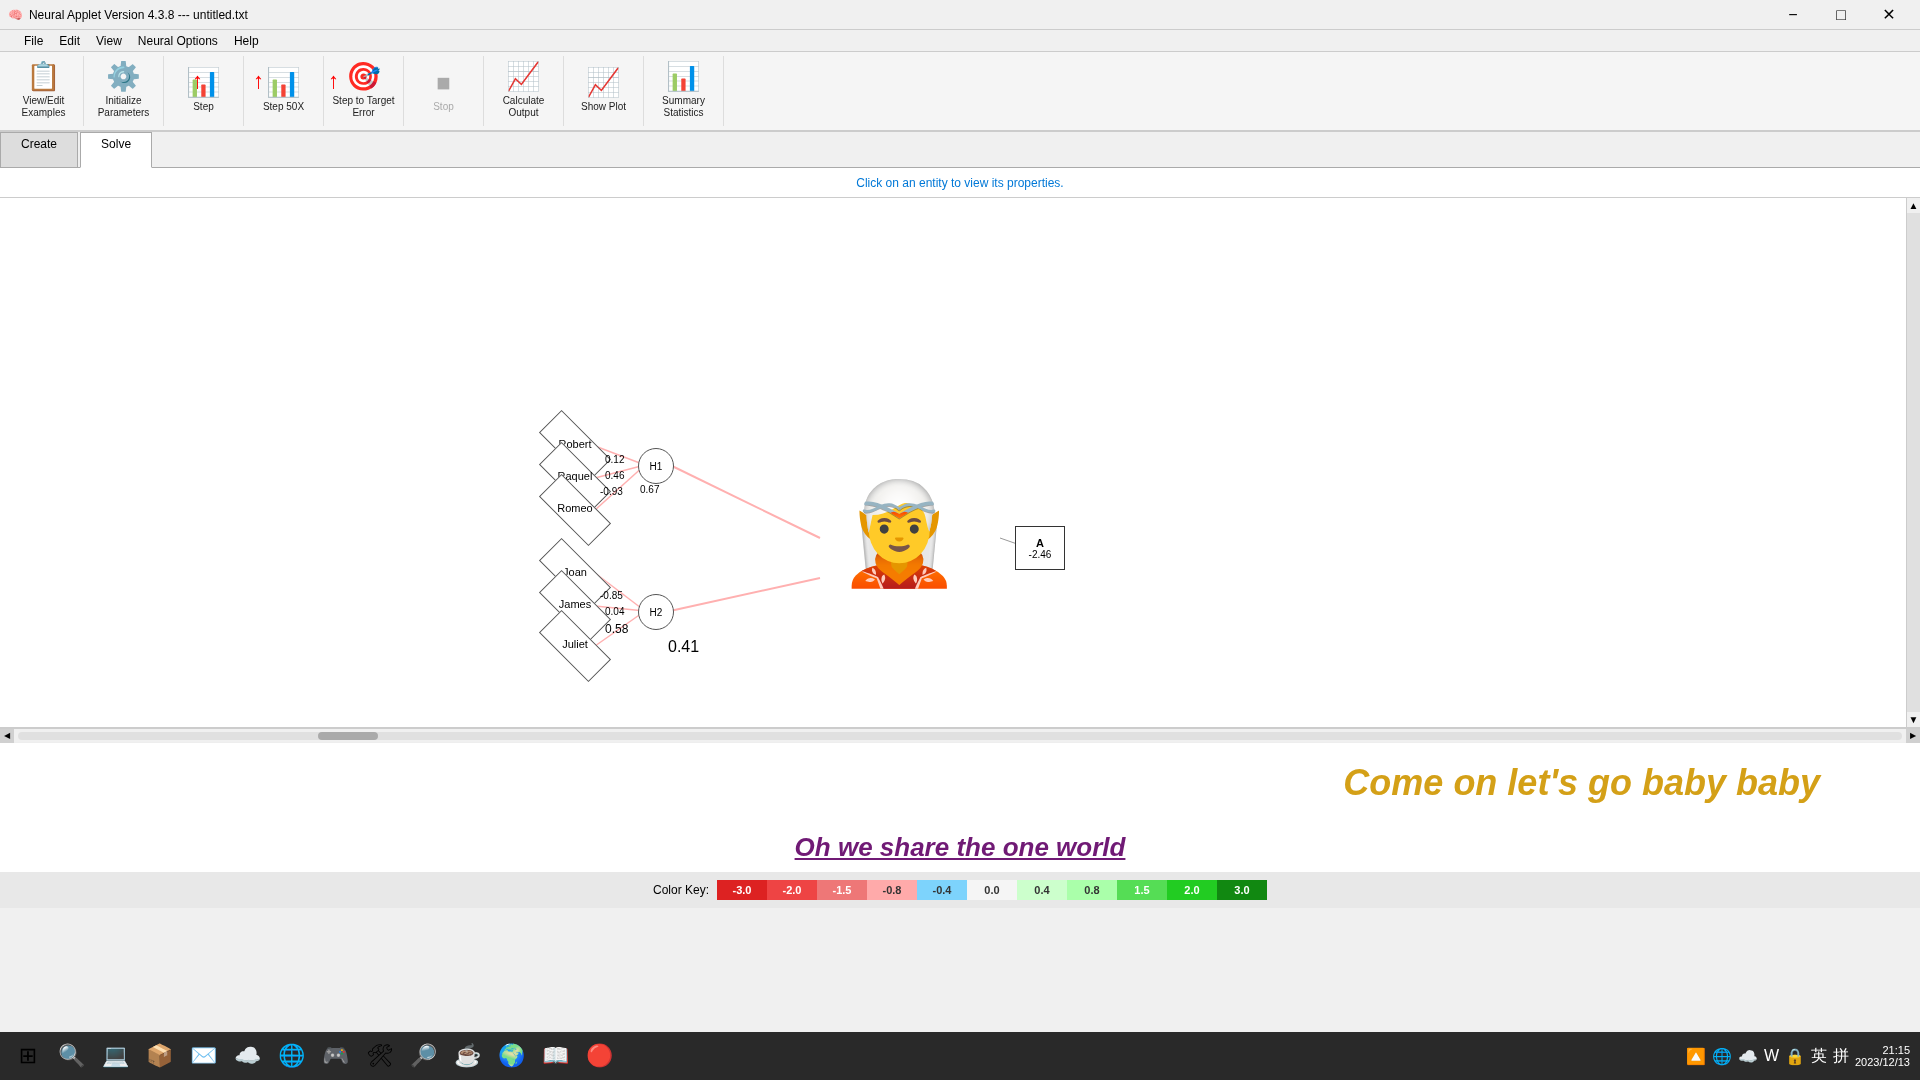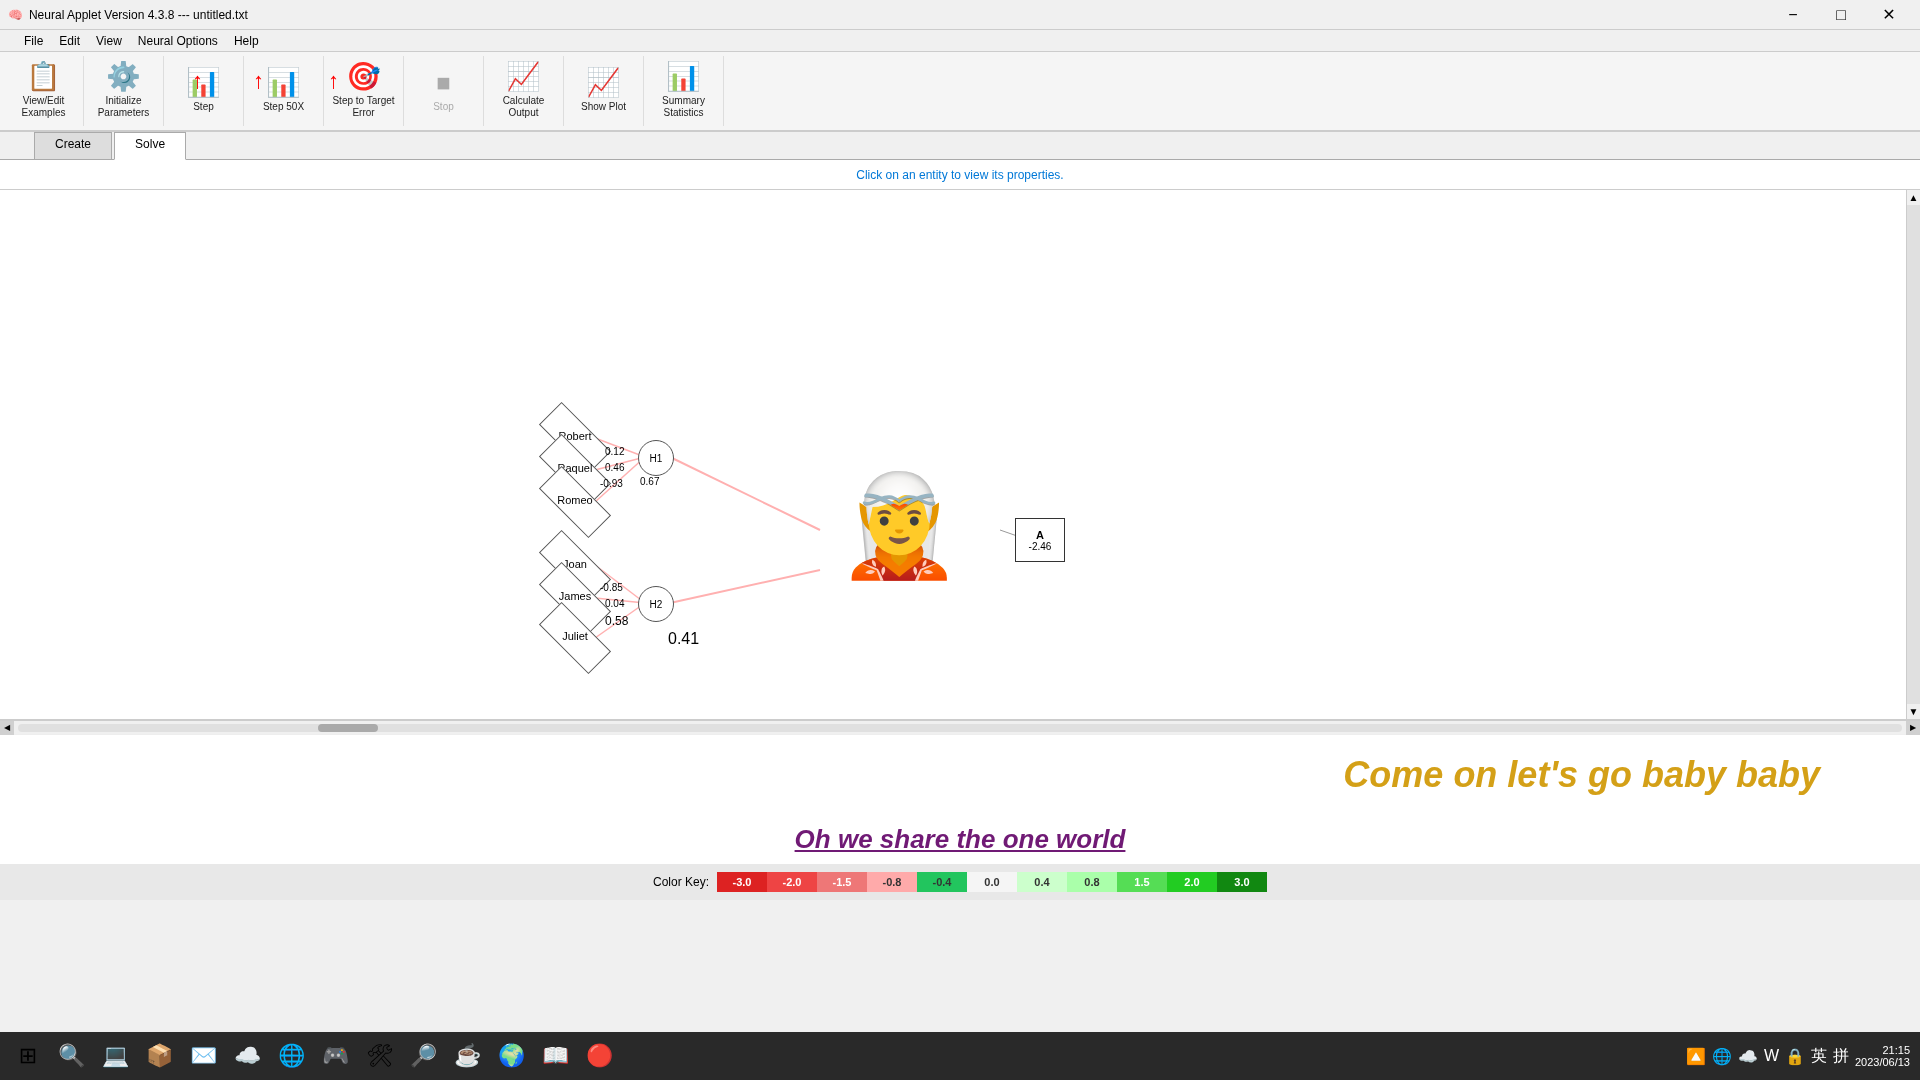--- a/index.html
+++ b/index.html
@@ -34,23 +34,22 @@
       width: 80px; padding: 4px 6px; border: none; background: transparent;
       cursor: pointer; font-size: 10px; color: #222; gap: 4px;
       border-right: 1px solid #ddd;
     }
     .toolbar-btn .icon { font-size: 28px; line-height: 1; }
     .toolbar-btn span { text-align: center; line-height: 1.2; }
     .toolbar-btn.disabled { color: #aaa; cursor: default; }
 
     
     #tabbar {
-      display: flex; height: 28px; background: #f0f0f0;
+      display: flex; height: 36px; background: #f0f0f0;
       border-bottom: 1px solid #aaa;
-      padding-left: 34px;
     }
     .tab {
       padding: 4px 20px; font-size: 12px; cursor: pointer;
       border: 1px solid #aaa; border-bottom: none;
       background: #ddd; margin-right: 2px;
     }
     .tab.active { background: white; border-bottom: 1px solid white; margin-bottom: -1px; }
 
     
     #infobar {
@@ -300,21 +299,21 @@
 <div id="lyric-area2">
   <span class="lyric-text2">Oh we share the one world</span>
 </div>
 
 <div id="colorkey">
   <span id="colorkey-label">Color Key:</span>
 <div class="ck-cell" style="background: rgb(221, 34, 34);">-3.0</div>
     <div class="ck-cell" style="background: rgb(238, 68, 68);">-2.0</div>
     <div class="ck-cell" style="background: rgb(238, 119, 119);">-1.5</div>
     <div class="ck-cell dark" style="background: rgb(255, 170, 170);">-0.8</div>
-    <div class="ck-cell dark" style="background: #22c55e;">-0.4</div>
+    <div class="ck-cell dark" style="background: #7dd3fc;">-0.4</div>
     <div class="ck-cell dark" style="background: rgb(245, 245, 245);">0.0</div>
     <div class="ck-cell dark" style="background: rgb(204, 255, 204);">0.4</div>
     <div class="ck-cell dark" style="background: rgb(170, 255, 170);">0.8</div>
     <div class="ck-cell" style="background: rgb(85, 221, 85);">1.5</div>
     <div class="ck-cell" style="background: rgb(34, 204, 34);">2.0</div>
     <div class="ck-cell" style="background: rgb(17, 136, 17);">3.0</div>
   </div>
 
 <div id="taskbar">
   <div class="taskbar-icon">⊞</div>
@@ -335,16 +334,16 @@
   <div id="taskbar-right">
     <span class="sys-icon">🔼</span>
     <span class="sys-icon">🌐</span>
     <span class="sys-icon">☁️</span>
     <span class="sys-icon">W</span>
     <span class="sys-icon">🔒</span>
     <span class="sys-icon">英</span>
     <span class="sys-icon">拼</span>
     <div id="clock">
       <span>21:15</span>
-      <span>2023/06/13</span>
+      <span>2023/12/13</span>
     </div>
   </div>
 </div>
 
 </body></html>

